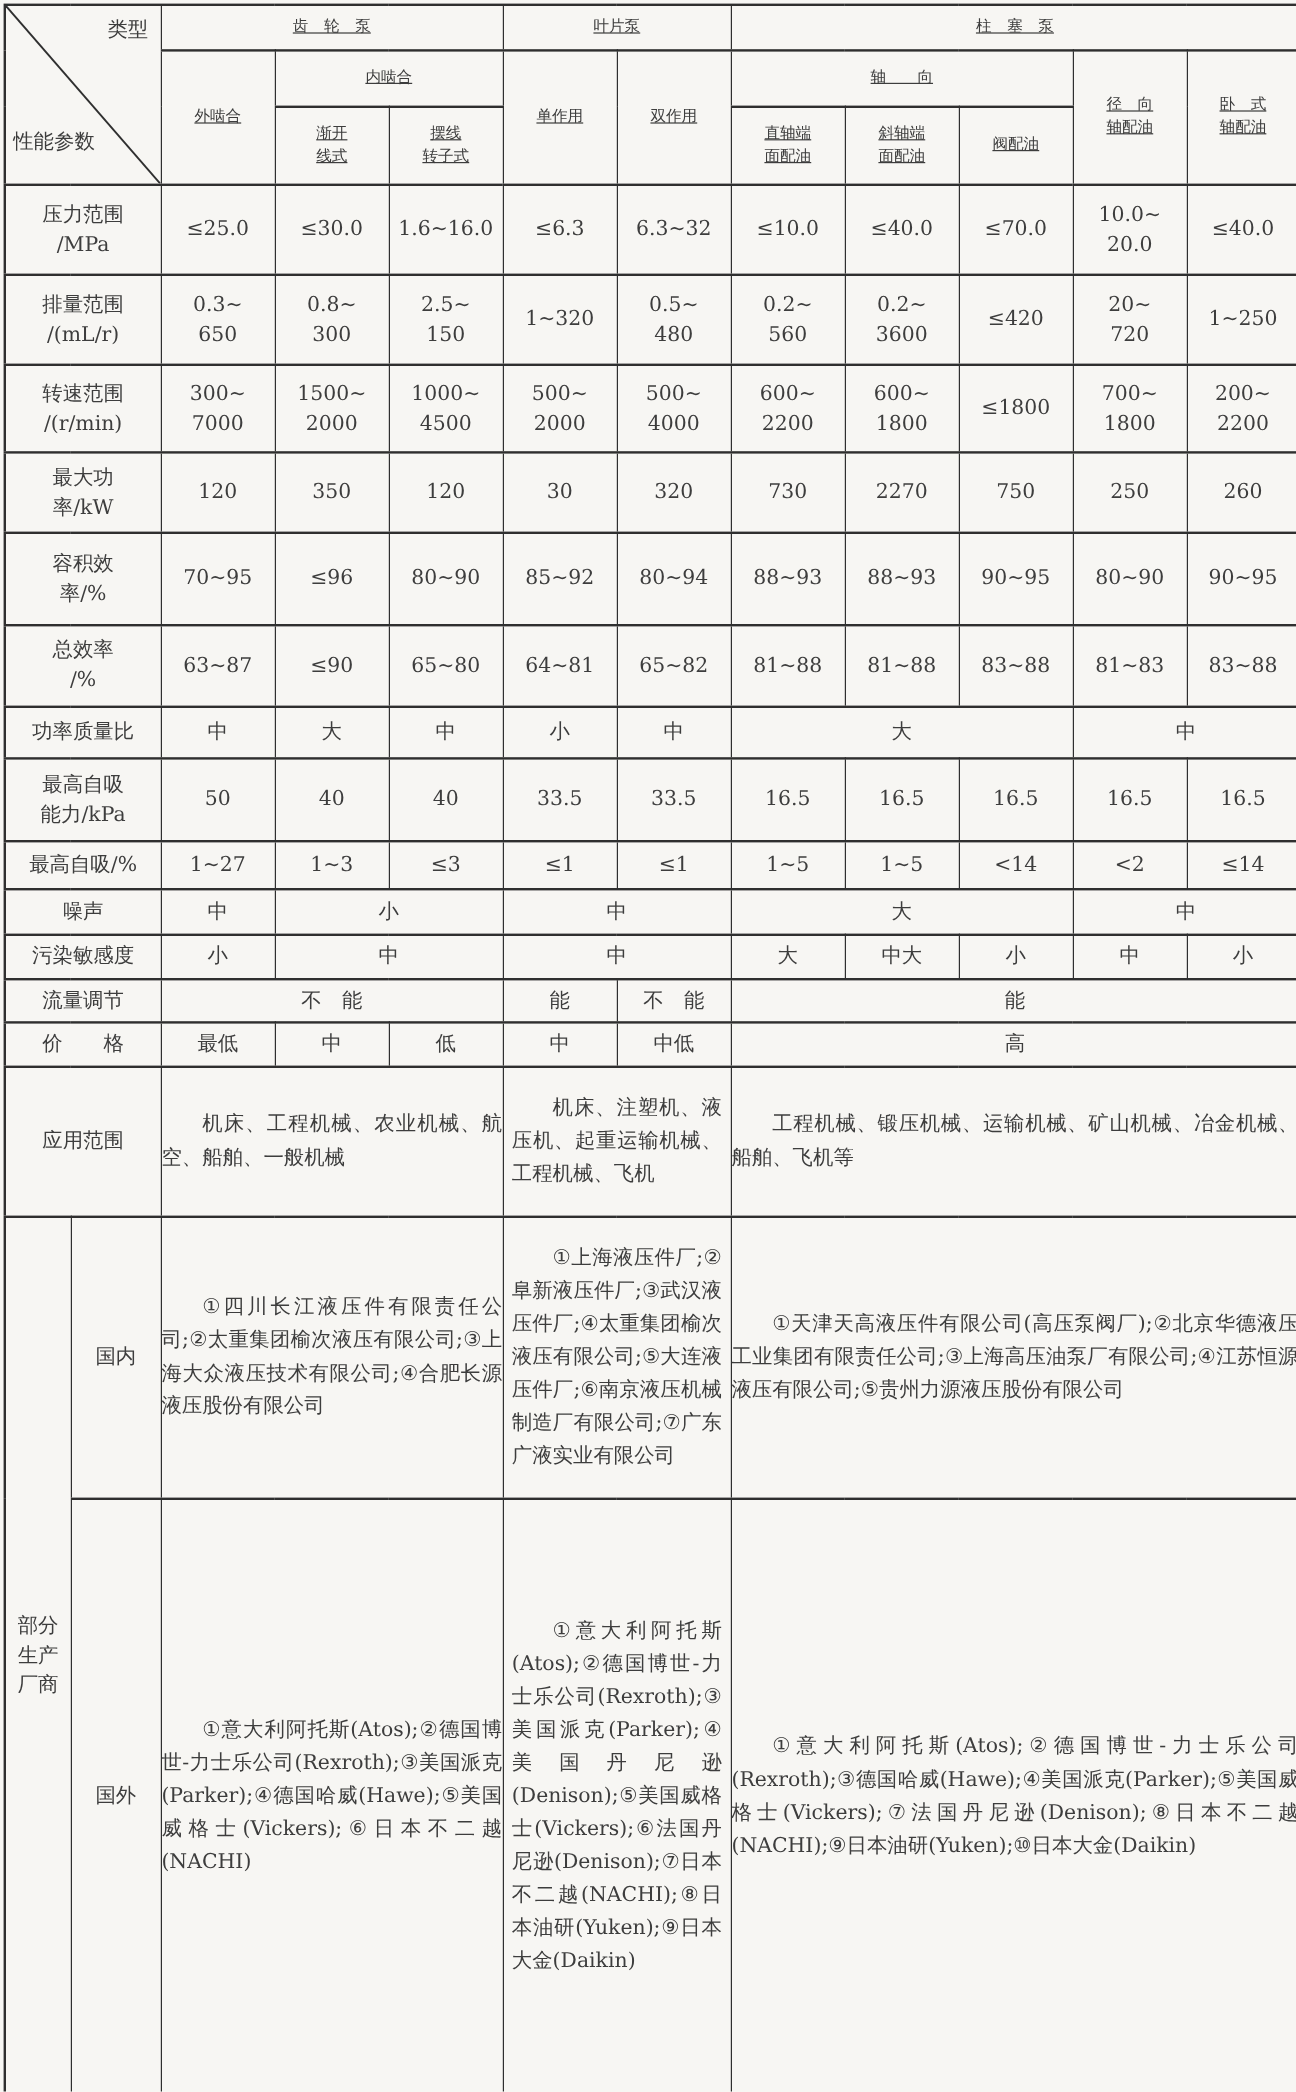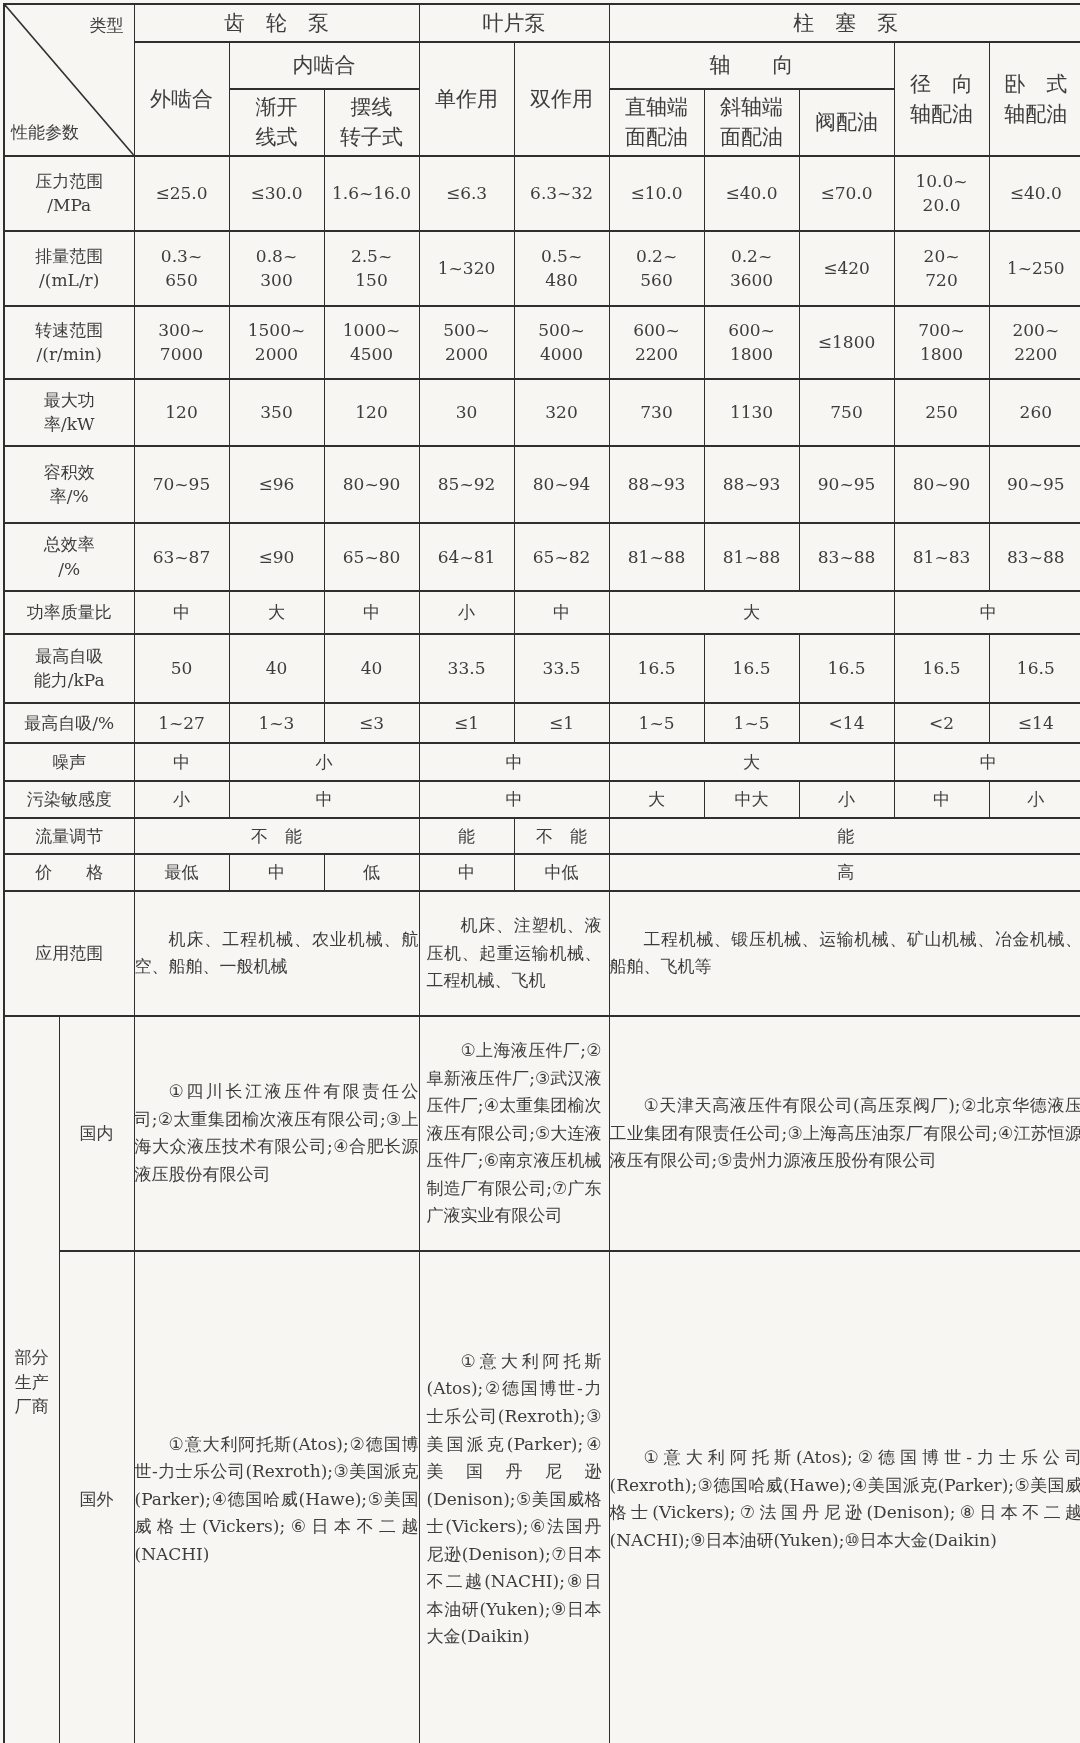--- a/index.html
+++ b/index.html
@@ -3,25 +3,25 @@
 <meta charset="utf-8">
 <style>
   html,body{margin:0;padding:0;background:#f7f6f3;}
   body{width:1080px;height:1743px;color:#3d3d3d;
        font-family:"DejaVu Serif","Liberation Serif","DejaVu Sans",serif;}
   table{border-collapse:collapse;table-layout:fixed;width:1074px;height:1736px;margin:3px;
         background:#f7f6f3;border:2px solid #2f2f2f;}
   td,th{border:1px solid #2f2f2f;border-top-width:2px;border-bottom-width:2px;
         text-align:center;vertical-align:middle;font-weight:normal;
         font-size:17px;line-height:1.45;white-space:pre-line;padding:2px;}
-  th{font-size:21px;}
+  th{font-size:13px;text-decoration:underline;}
   .corner{position:relative;padding:0;}
   .corner svg{position:absolute;left:0;top:0;width:100%;height:100%;}
   .corner .top{position:absolute;top:8px;right:10px;}
-  .corner .bot{position:absolute;bottom:10px;left:6px;text-align:right;}
+  .corner .bot{position:absolute;bottom:22px;left:6px;text-align:right;}
   .para{white-space:normal;text-align:justify;text-indent:2em;
         padding:6px 0;line-height:1.62;vertical-align:middle;}
   .para-tight{padding:2px 7px;}
   .h1{height:38px}.h2{height:47px}.h3{height:65px}
   .r-pressure{height:75px}.r-displacement{height:75px}.r-speed{height:73px}
   .r-power{height:67px}.r-voleff{height:77px}.r-toteff{height:68px}
   .r-pmr{height:43px}.r-suction{height:69px}.r-pulsation{height:40px}
   .r-noise{height:38px}.r-contam{height:37px}.r-flowreg{height:36px}
   .r-price{height:37px}.r-app{height:125px}.r-domestic{height:235px}.r-foreign{height:497px}
 </style>
@@ -144,21 +144,21 @@
 
   <tr class="r-power">
     <td colspan="2">最大功
 率/kW</td>
     <td>120</td>
     <td>350</td>
     <td>120</td>
     <td>30</td>
     <td>320</td>
     <td>730</td>
-    <td>1130</td>
+    <td>2270</td>
     <td>750</td>
     <td>250</td>
     <td>260</td>
   </tr>
 
   <tr class="r-voleff">
     <td colspan="2">容积效
 率/%</td>
     <td>70~95</td>
     <td>≤96</td>

